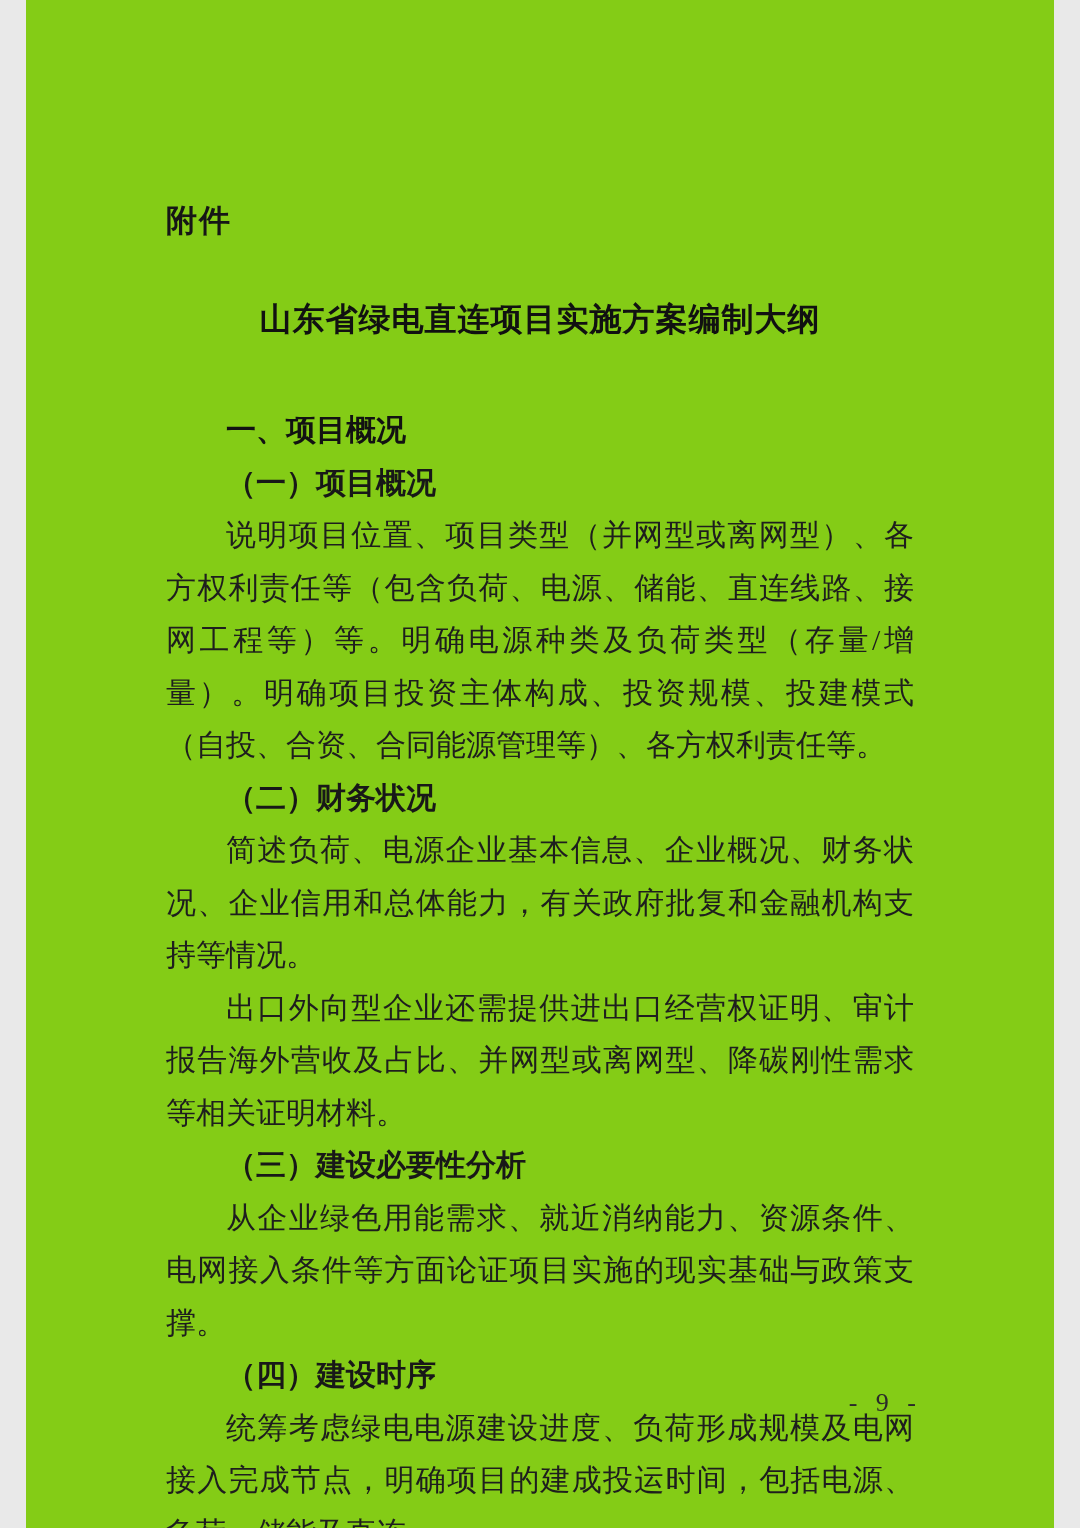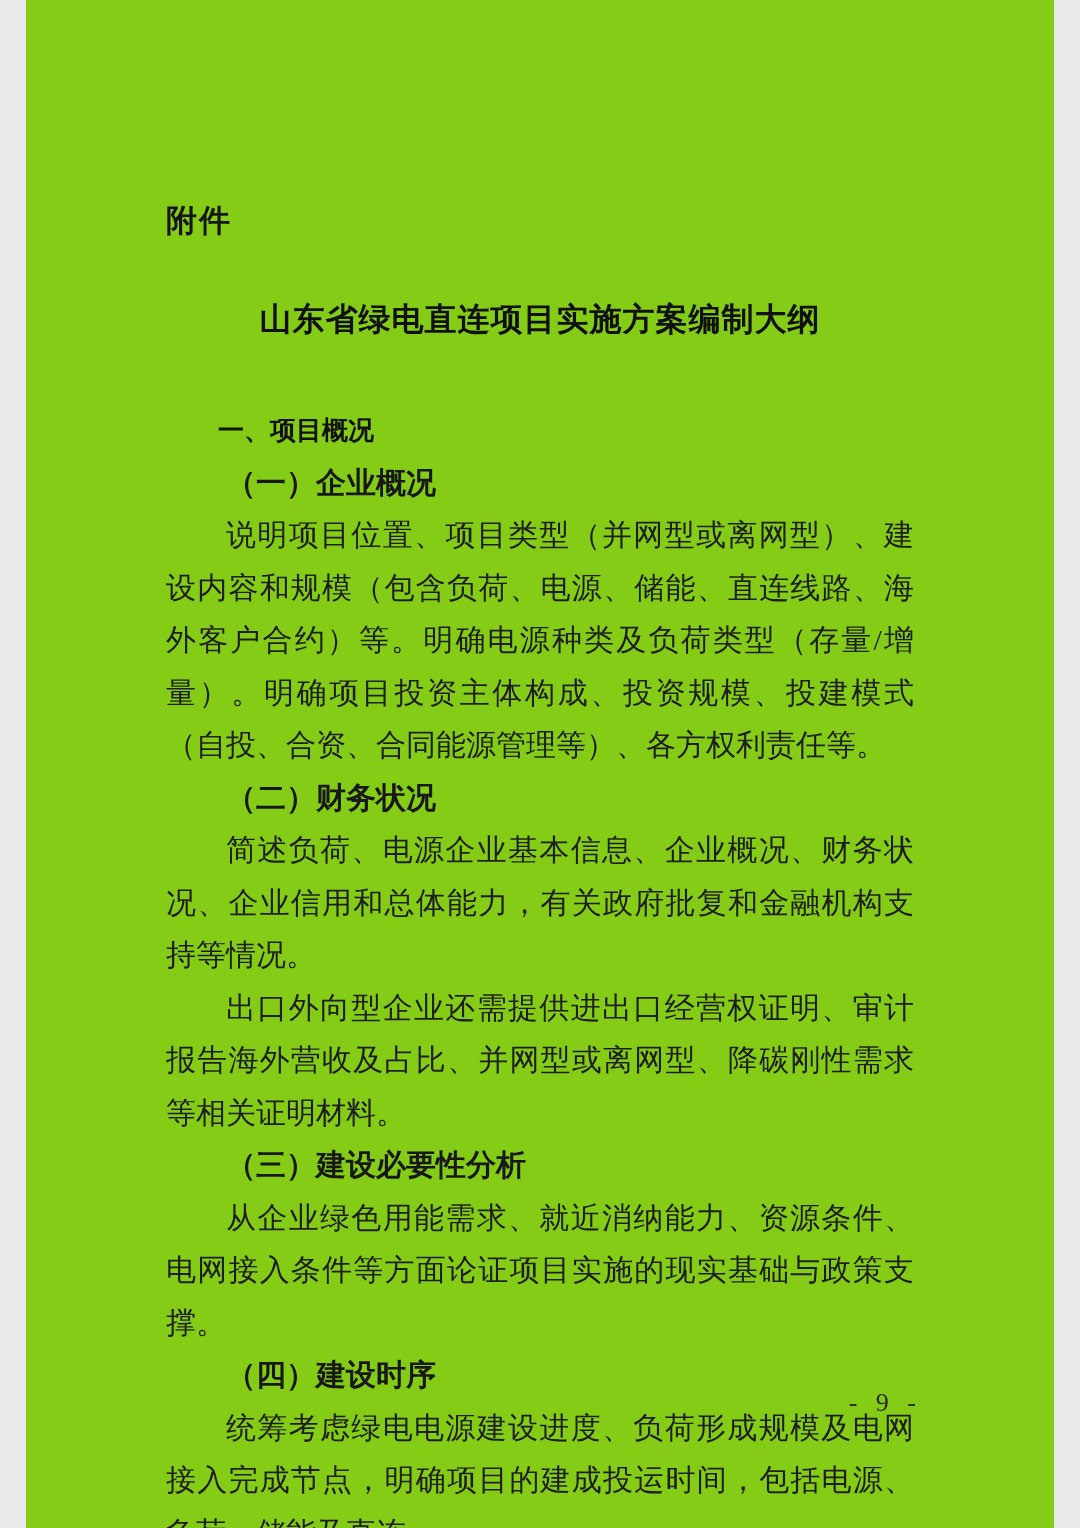--- a/index.html
+++ b/index.html
@@ -43,21 +43,21 @@
   .doc-body {
     margin-top: 62px;
     font-size: 30px;
     line-height: 52.5px;
     text-align: justify;
     color: #1e1e1e;
   }
   .sec-heading {
     font-family: Liberation Sans, sans-serif;
     font-weight: 700;
-    font-size: 26px;
+    font-size: 30px;
     text-indent: 2em;
     color: #121212;
   }
   .sub-heading {
     font-weight: 700;
     font-size: 30px;
     text-indent: 2em;
     color: #181818;
   }
   .para {
@@ -81,22 +81,22 @@
   <div class="content">
 
     <div class="attachment-label">附件</div>
 
     <h1 class="doc-title">山东省绿电直连项目实施方案编制大纲</h1>
 
     <div class="doc-body">
 
       <div class="sec-heading">一、项目概况</div>
 
-      <div class="sub-heading">（一）企业概况</div>
-      <p class="para">说明项目位置、项目类型（并网型或离网型）、建设内容和规模（包含负荷、电源、储能、直连线路、海外客户合约）等。明确电源种类及负荷类型（存量/增量）。明确项目投资主体构成、投资规模、投建模式（自投、合资、合同能源管理等）、各方权利责任等。</p>
+      <div class="sub-heading">（一）项目概况</div>
+      <p class="para">说明项目位置、项目类型（并网型或离网型）、各方权利责任等（包含负荷、电源、储能、直连线路、接网工程等）等。明确电源种类及负荷类型（存量/增量）。明确项目投资主体构成、投资规模、投建模式（自投、合资、合同能源管理等）、各方权利责任等。</p>
 
       <div class="sub-heading">（二）财务状况</div>
       <p class="para">简述负荷、电源企业基本信息、企业概况、财务状况、企业信用和总体能力，有关政府批复和金融机构支持等情况。</p>
       <p class="para">出口外向型企业还需提供进出口经营权证明、审计报告海外营收及占比、并网型或离网型、降碳刚性需求等相关证明材料。</p>
 
       <div class="sub-heading">（三）建设必要性分析</div>
       <p class="para">从企业绿色用能需求、就近消纳能力、资源条件、电网接入条件等方面论证项目实施的现实基础与政策支撑。</p>
 
       <div class="sub-heading">（四）建设时序</div>
       <p class="para">统筹考虑绿电电源建设进度、负荷形成规模及电网接入完成节点，明确项目的建成投运时间，包括电源、负荷、储能及直连</p>

